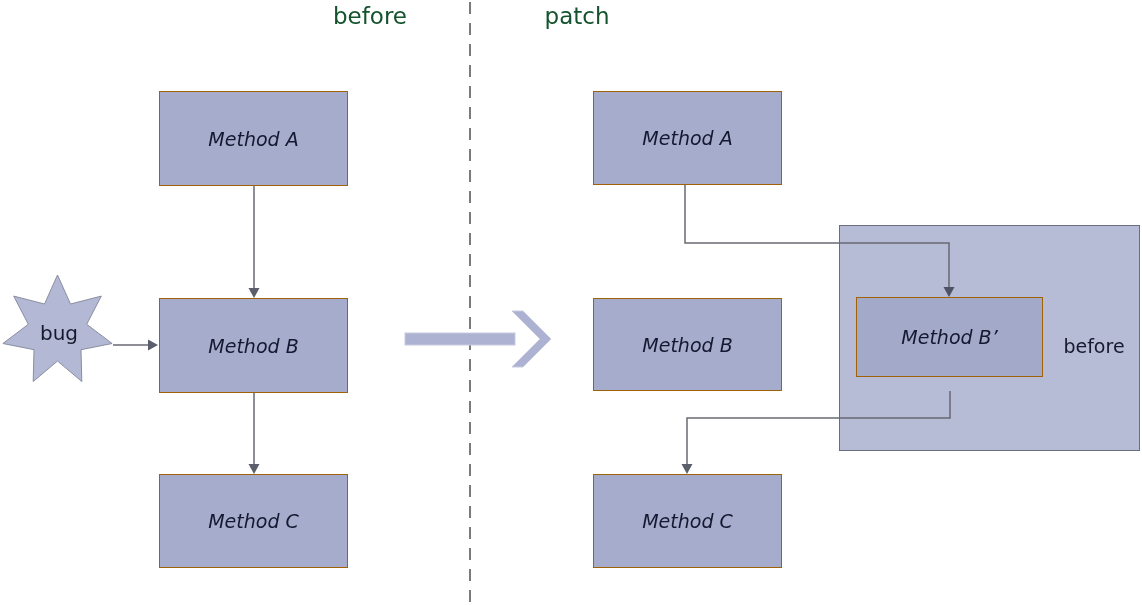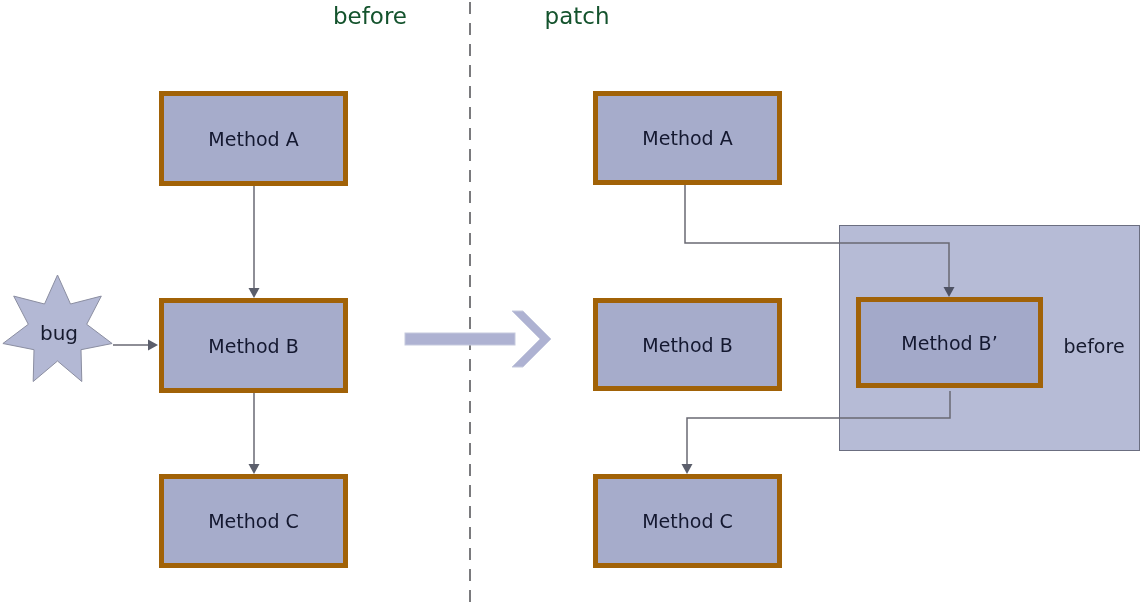--- a/index.html
+++ b/index.html
@@ -2,30 +2,30 @@
 <html><head>
 <meta charset="utf-8">
 <style>
   html,body { margin:0; padding:0; background:#ffffff; }
   .canvas {
     position:relative; width:1142px; height:605px; background:#ffffff;
     font-family:"DejaVu Sans","Liberation Sans",sans-serif; overflow:hidden;
   }
   .box {
     position:absolute; display:flex; align-items:center; justify-content:center;
-    background:#a6accb; border:5px solid #a16207; box-sizing:border-box;
-    color:#141830; font-size:19px; z-index:3; white-space:nowrap;
+    background:#a6accb; border:1px solid #a16207; box-sizing:border-box;
+    color:#141830; font-size:19px; z-index:3; white-space:nowrap;font-style:italic;
   }
   .box-a-left  { left:159px; top:91px;  width:189px; height:95px; }
   .box-b-left  { left:159px; top:298px; width:189px; height:95px; }
   .box-c-left  { left:159px; top:474px; width:189px; height:94px; }
   .box-a-right { left:593px; top:91px;  width:189px; height:94px; }
   .box-b-right { left:593px; top:298px; width:189px; height:93px; }
   .box-c-right { left:593px; top:474px; width:189px; height:94px; }
-  .box-bprime  { left:856px; top:297px; width:187px; height:91px; background:#a3a9c9; }
+  .box-bprime  { left:856px; top:297px; width:187px; height:80px; background:#a3a9c9; }
   .patch-rect {
     position:absolute; left:839px; top:225px; width:301px; height:226px;
     background:#b6bbd6; border:1px solid #6b6e80; box-sizing:border-box; z-index:1;
   }
   .overlay-svg { position:absolute; left:0; top:0; width:1142px; height:605px; z-index:2; }
   .float-label {
     position:absolute; transform:translate(-50%,-50%); white-space:nowrap;
     color:#14532d; font-size:23px; z-index:4;
   }
   .label-before { left:370px;  top:16px; }

